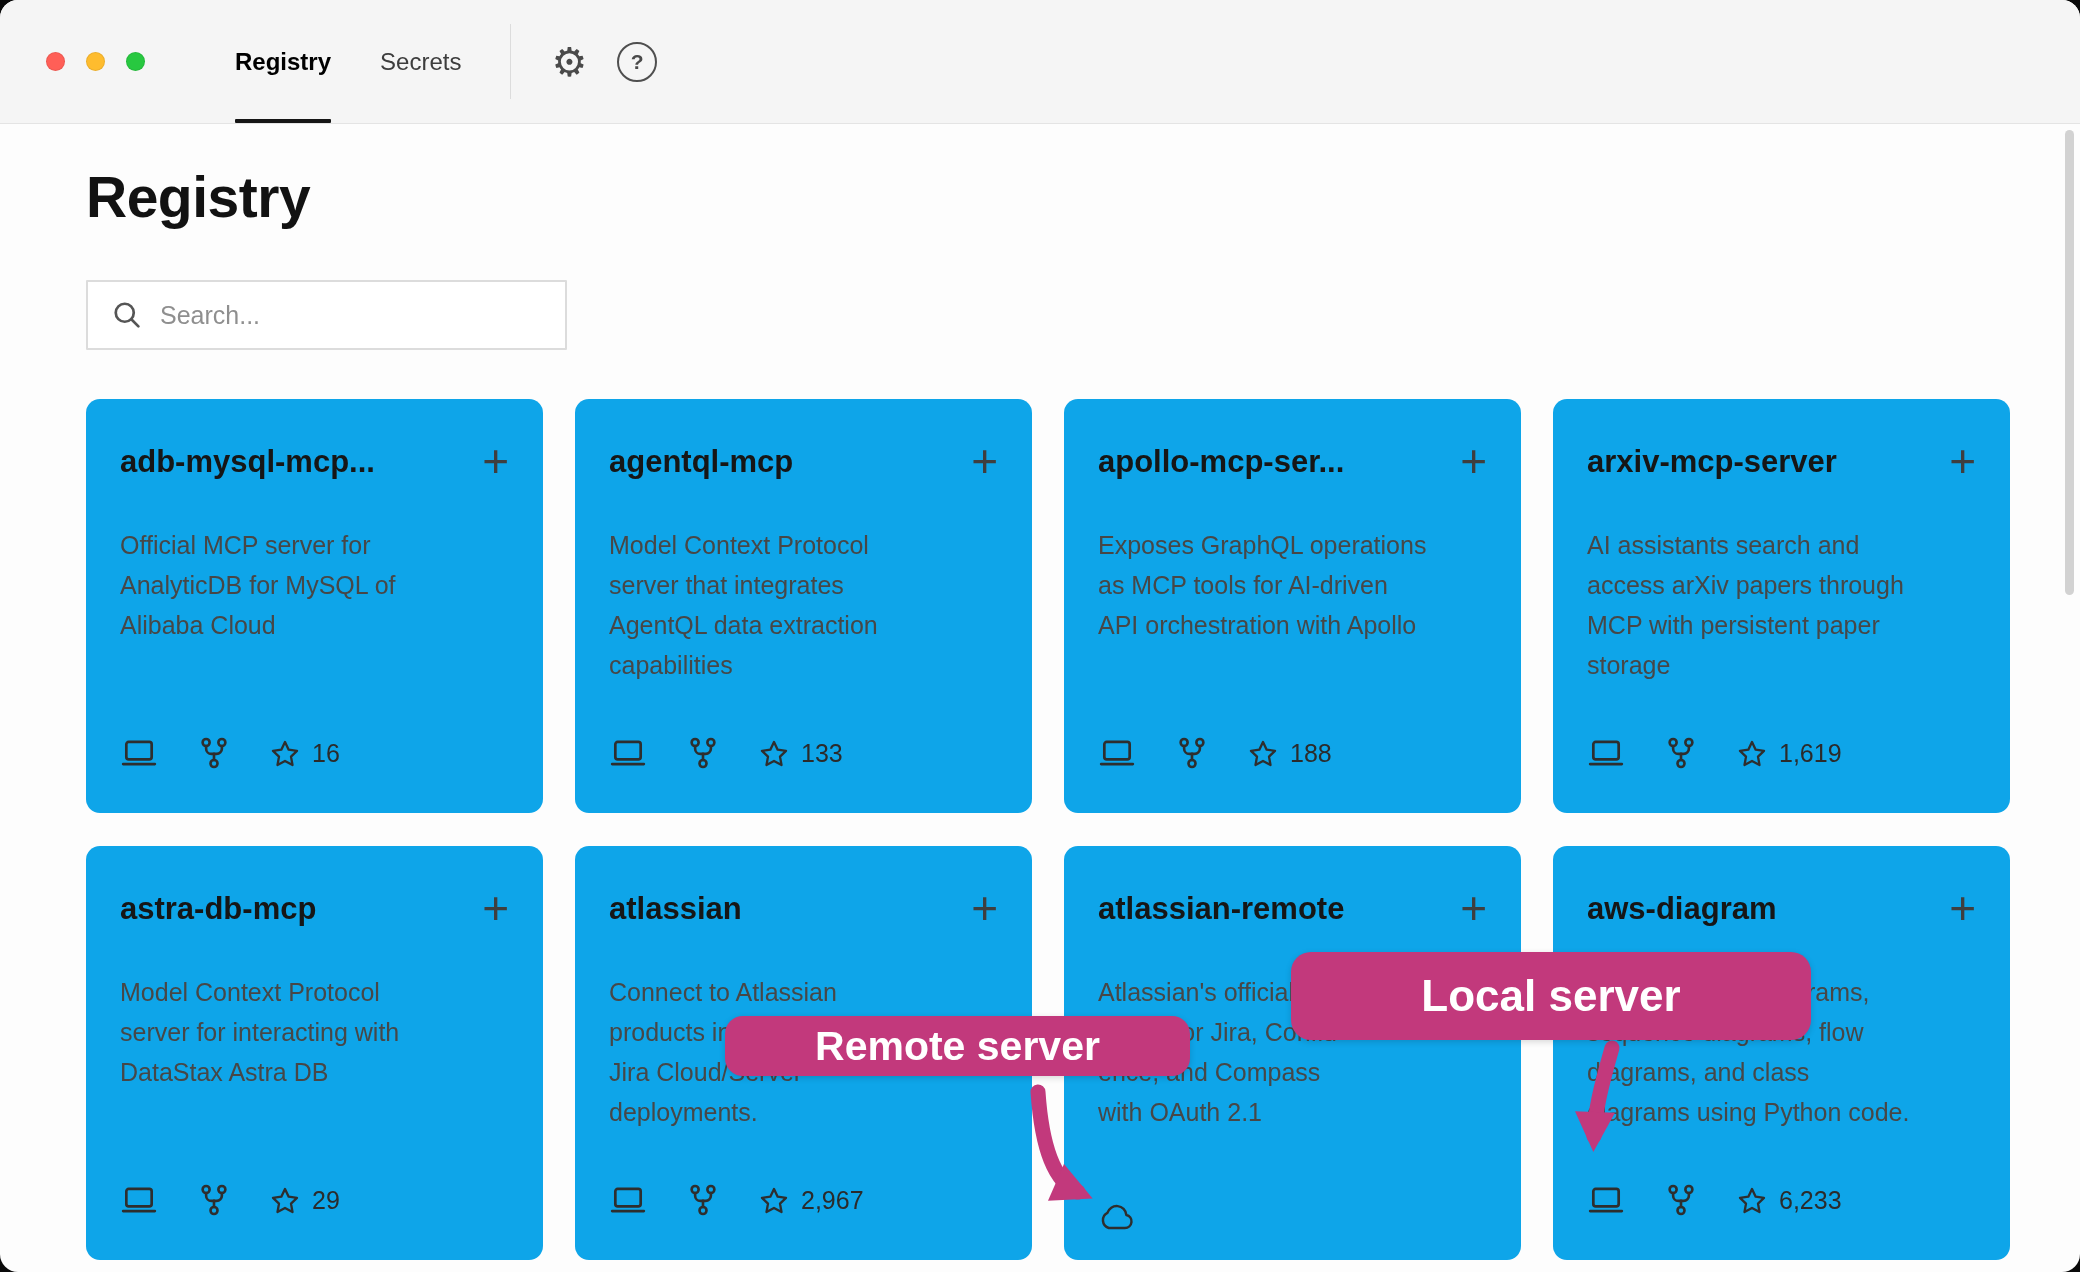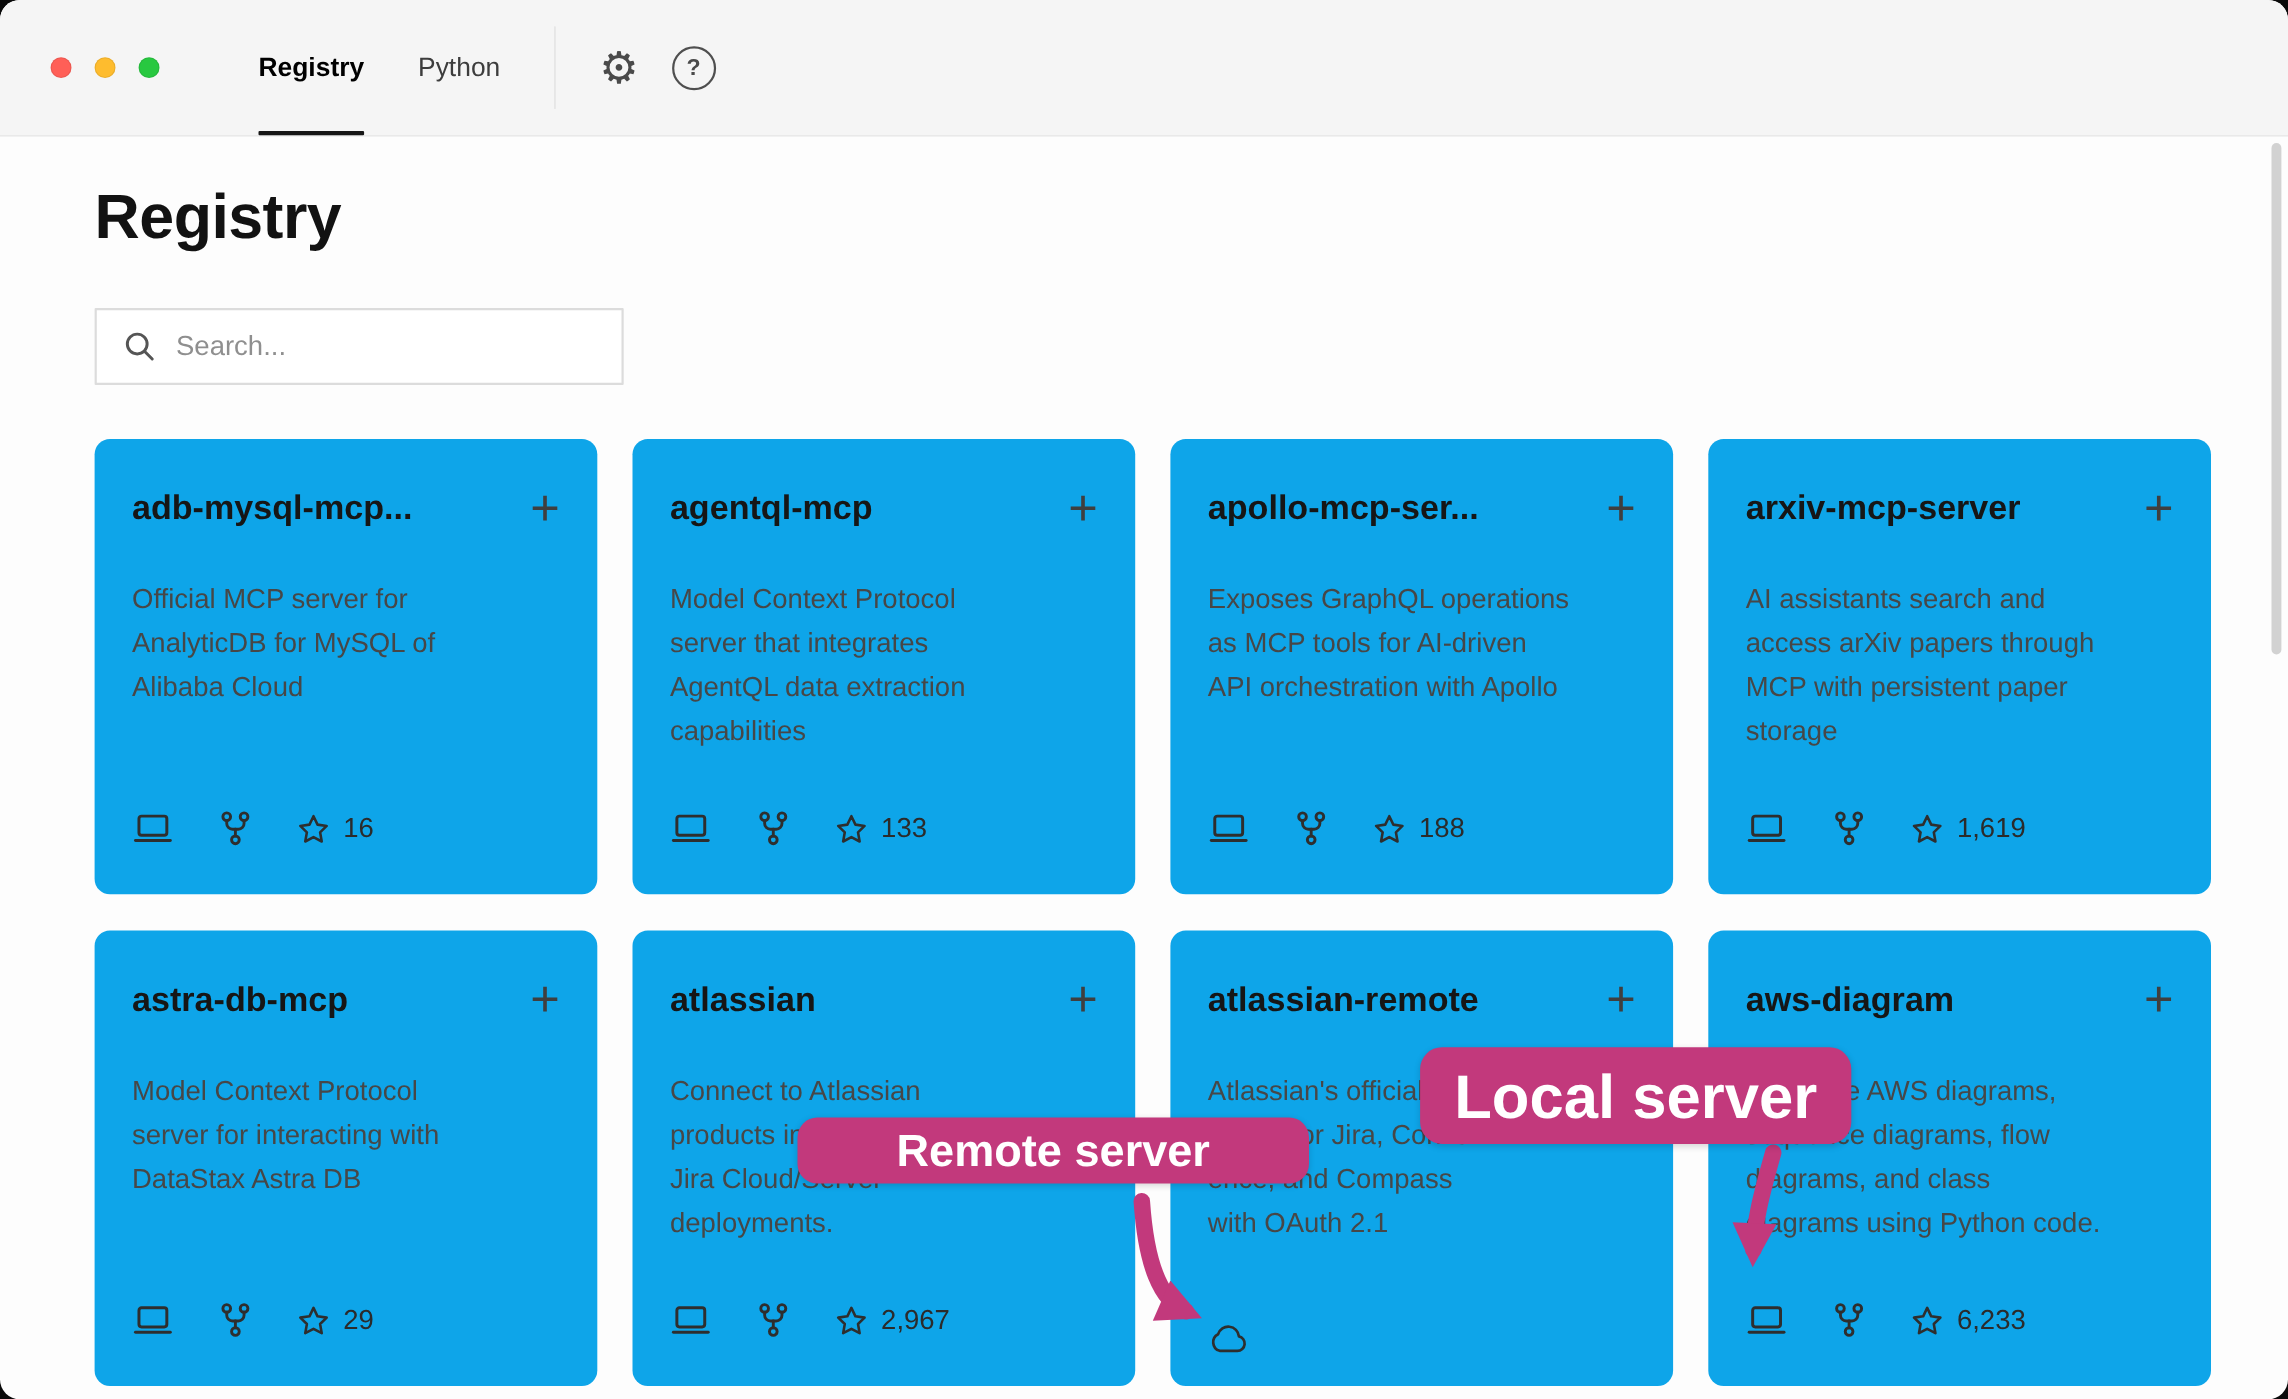--- a/index.html
+++ b/index.html
@@ -88,42 +88,42 @@
   .foot svg { display:block; }
   .star-row { display:flex; align-items:center; gap:12px; font-size:25px; color:#2b2b2b; }
   .cloud-wrap { margin-bottom:-16px; }
   
   .badge {
     position:absolute; z-index:20; color:#fff; font-weight:700;
     display:flex; align-items:center; justify-content:center;
     box-shadow:0 2px 6px rgba(0,0,0,0.15);
   }
   #badge-remote { left:725px; top:1016px; width:465px; height:60px; border-radius:18px; font-size:41px; }
-  #badge-local  { left:1291px; top:952px; width:392px; height:88px; border-radius:20px; font-size:56px; }
+  #badge-local  { left:1291px; top:952px; width:520px; height:88px; border-radius:20px; font-size:44px; }
   .arrow-layer { position:absolute; left:0; top:0; z-index:19; pointer-events:none; }
   
   .scroll-thumb {
     position:absolute; right:6px; top:130px; width:9px; height:465px;
     border-radius:5px; background:#d2d2d2; z-index:30;
   }
 </style>
 </head>
 <body>
 
 <div class="window">
 
   <div class="titlebar">
     <div class="lights">
       <div class="light" id="light-close" style="background: rgb(255, 95, 87);"></div>
       <div class="light" id="light-min" style="background: rgb(254, 188, 46);"></div>
       <div class="light" id="light-zoom" style="background: rgb(40, 200, 64);"></div>
     </div>
     <div class="tabs">
       <div class="tab active">Registry</div>
-      <div class="tab">Python</div>
+      <div class="tab">Secrets</div>
     </div>
     <div class="tb-divider"></div>
     <div class="tb-icon gear">⚙</div>
     <div class="tb-icon help">?</div>
   </div>
 
   <div class="content">
     <h1 class="page-title">Registry</h1>
 
     <div class="searchbox">

